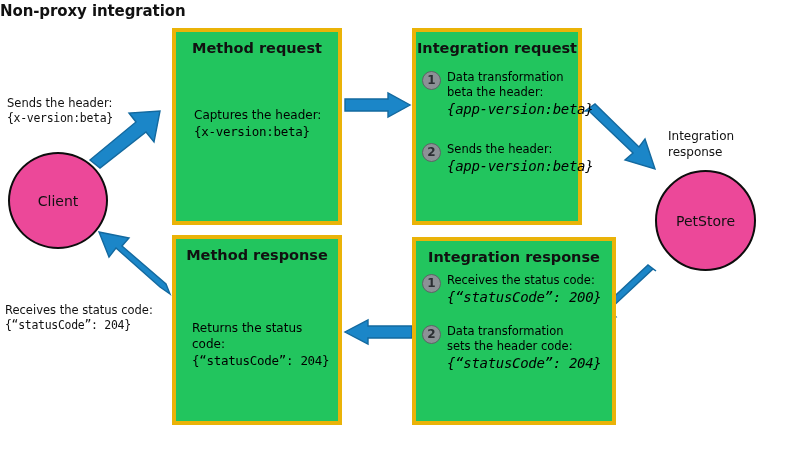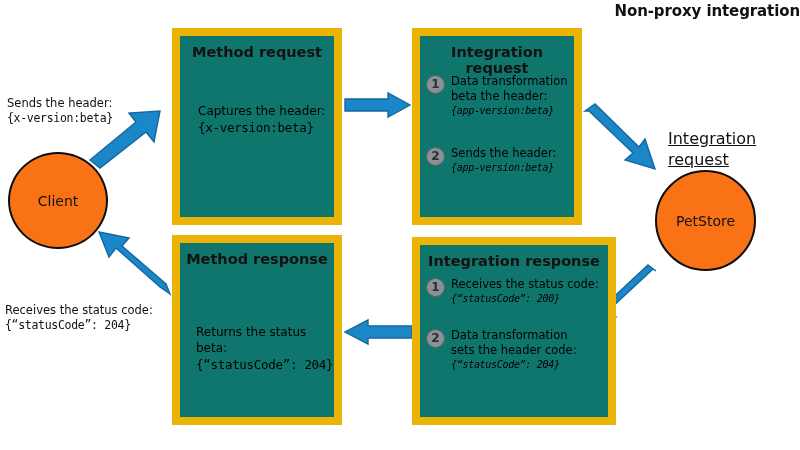--- a/index.html
+++ b/index.html
@@ -16,48 +16,48 @@
     color: #000000;
     overflow: hidden;
   }
 
   
   .diagram-title {
     position: absolute;
     left: 0;
     top: 2px;
     width: 800px;
-    text-align: right;
+    text-align: left;
     font-size: 15px;
     font-weight: 600;
     letter-spacing: -0.1px;
     color: #111111;
   }
 
   
   .proc-box {
     position: absolute;
-    border: 8px solid #eab308;
-    background: #0f766e;
+    border: 4px solid #eab308;
+    background: #22c55e;
     box-sizing: border-box;
   }
   .box-title {
     position: absolute;
     left: 0;
     top: 8px;
     width: 100%;
     text-align: center;
     font-size: 14.5px;
     font-weight: 600;
     color: #111111;
   }
   .box-body-center {
     position: absolute;
     left: 18px;
-    top: 68px;
+    top: 76px;
     font-size: 12px;
     line-height: 1.32;
   }
 
   
   .step {
     position: absolute;
     left: 6px;
     display: flex;
     align-items: flex-start;
@@ -86,58 +86,57 @@
 
   
   .mono {
     font-family: "DejaVu Sans Mono", monospace;
     font-size: 11.5px;
     letter-spacing: -0.3px;
   }
   .mono-it {
     font-family: "DejaVu Sans Mono", monospace;
     font-style: italic;
-    font-size: 10px;
+    font-size: 14px;
     letter-spacing: -0.3px;
   }
   .mono-lg {
     font-family: "DejaVu Sans Mono", monospace;
     font-size: 12.5px;
     letter-spacing: -0.3px;
   }
 
   
   .node-circle {
     position: absolute;
     border: 2.2px solid #0d0d0d;
     border-radius: 50%;
-    background: #f97316;
+    background: #ec4899;
     box-sizing: border-box;
     display: flex;
     align-items: center;
     justify-content: center;
     font-size: 14px;
     color: #111111;
   }
 
   
   .side-label {
     position: absolute;
     font-size: 11.5px;
     line-height: 1.34;
     color: #111111;
     white-space: nowrap;
   }
   .endpoint-label {
     position: absolute;
-    font-size: 16px;
+    font-size: 12px;
     line-height: 1.3;
     color: #111111;
     white-space: nowrap;
-    text-decoration: underline;
   }
 
   
   .arrow-svg {
     position: absolute;
     overflow: visible;
   }
 </style>
 </head>
 <body>
@@ -211,21 +210,21 @@
       <div class="step-text">
         <div>Sends the header:</div>
         <div class="mono-it">{app-version:beta}</div>
       </div>
     </div>
   </div>
 
   <div class="proc-box" style="left:172px; top:235px; width:170px; height:190px;padding-left:12px;">
     <div class="box-title">Method response</div>
     <div class="box-body-center" style="top:82px; left:16px;">
-      <div>Returns the status beta:</div>
+      <div>Returns the status code:</div>
       <div class="mono-lg">{“statusCode”: 204}</div>
     </div>
   </div>
 
   <div class="proc-box" style="left:412px; top:237px; width:204px; height:188px;">
     <div class="box-title">Integration response</div>
 
     <div class="step" style="top:32px;">
       <div class="step-badge">1</div>
       <div class="step-text">
@@ -239,20 +238,20 @@
       <div class="step-text">
         <div>Data transformation</div>
         <div>sets the header code:</div>
         <div class="mono-it">{“statusCode”: 204}</div>
       </div>
     </div>
   </div>
 
   <div class="endpoint-label" style="left:668px; top:129px;">
     <div>Integration</div>
-    <div>request</div>
+    <div>response</div>
   </div>
 
   <div class="node-circle" style="left:655px; top:170px; width:101px; height:101px;align-items:center;">
     <span>PetStore</span>
   </div>
 
 </div>
 
 </body></html>

